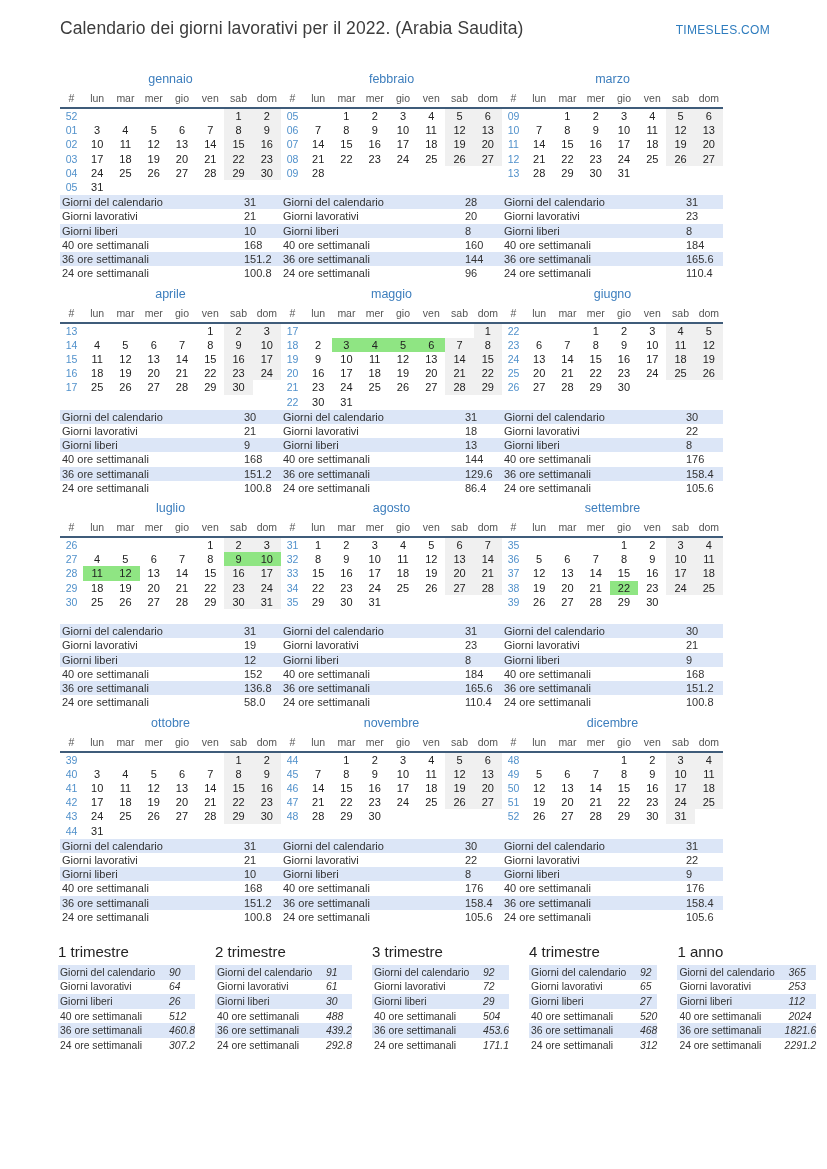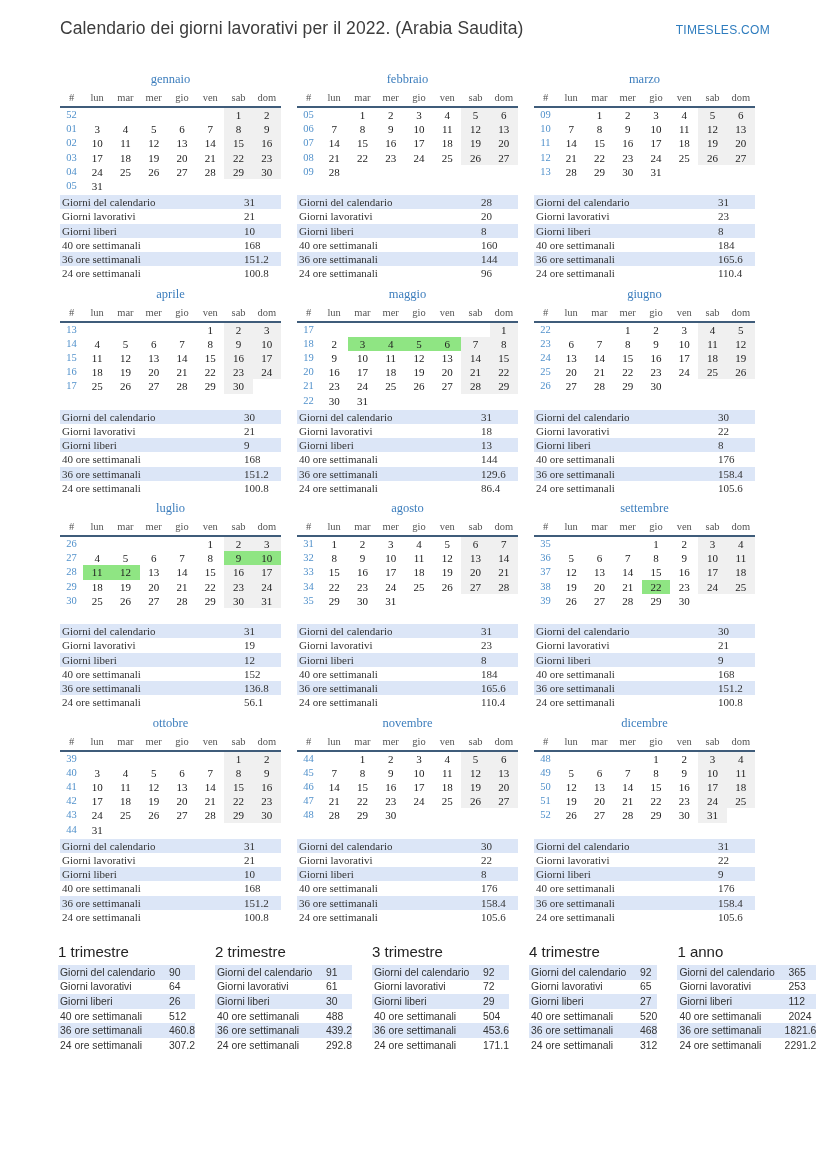--- a/index.html
+++ b/index.html
@@ -8,21 +8,21 @@
   }
   *{box-sizing:border-box;}
   html,body{margin:0;padding:0;background:#fff;}
   body{font-family:"Liberation Sans", sans-serif; color:#333;}
   .page{position:relative;width:827px;height:1169px;background:#fff;overflow:hidden;}
 
   .header{position:absolute;left:60px;top:18px;width:710px;display:flex;justify-content:space-between;align-items:flex-start;}
   .title{font-size:17.5px;font-weight:400;color:#3c3c3c;margin:0;letter-spacing:.1px;}
   .brand{font-size:12px;color:var(--brand);text-decoration:none;margin-top:5px;letter-spacing:.3px;}
 
-  .months{position:absolute;left:60px;top:70px;width:695px;display:grid;grid-template-columns:repeat(3,221px);column-gap:16px;font-family:Liberation Serif, serif;}
+  .months{position:absolute;left:60px;top:70px;width:695px;display:grid;grid-template-columns:repeat(3,221px);}
   .month{height:214.5px;}
   .cal-area{height:123px;}
   .month-title{text-align:center;color:var(--accent);font-size:12.5px;line-height:15px;margin:2px 0 4px;}
   table.cal{border-collapse:collapse;width:221px;table-layout:fixed;}
   table.cal col.wkcol{width:23px;}
   .cal th{font-size:10.5px;font-weight:400;color:#555;padding:1px 0 3px;border-bottom:2px solid var(--hline);text-align:center;}
   .cal td{font-size:11px;color:#222;text-align:center;height:14.2px;line-height:14.2px;padding:0;}
   .cal td.wk{color:var(--wknum);font-size:10.5px;}
   .cal td.we{background:var(--weekend);}
   .cal td.hol{background:var(--holiday);}
@@ -32,21 +32,21 @@
   .stats td{font-size:11px;color:#333;height:14.3px;line-height:14.3px;padding:0;white-space:nowrap;}
   .stats td.lbl{width:184px;padding-left:2px;}
   .stats td.val{text-align:left;}
 
   .summaries{position:absolute;left:58px;top:943px;width:712px;display:flex;gap:20px;}
   .sum{width:139px;}
   .sum .sum-title{font-size:15px;font-weight:400;color:#222;margin:0 0 5px;line-height:17px;}
   .sum .row{display:flex;align-items:center;height:14.6px;font-size:10.4px;color:#333;white-space:nowrap;}
   .sum .row.odd{background:var(--shade);}
   .sum .row .lbl{width:111px;padding-left:2px;overflow:hidden;}
-  .sum .row .val{text-align:left;}
+  .sum .row .val{text-align:left;font-style:italic;}
 </style>
 </head>
 <body>
 
 <div class="page">
   <div class="header">
     <h1 class="title">Calendario dei giorni lavorativi per il 2022. (Arabia Saudita)</h1>
     <a class="brand" href="#">TIMESLES.COM</a>
   </div>
   <div class="months" id="months">
@@ -821,21 +821,21 @@
             <tr>
               <td class="lbl">40 ore settimanali</td>
               <td class="val">152</td>
             </tr>
             <tr class="odd">
               <td class="lbl">36 ore settimanali</td>
               <td class="val">136.8</td>
             </tr>
             <tr>
               <td class="lbl">24 ore settimanali</td>
-              <td class="val">56.1</td>
+              <td class="val">58.0</td>
             </tr>
           </tbody>
         </table>
       </div>
       <div class="month">
         <div class="cal-area">
           <div class="month-title">agosto</div>
           <table class="cal">
             <colgroup>
               <col class="wkcol">

